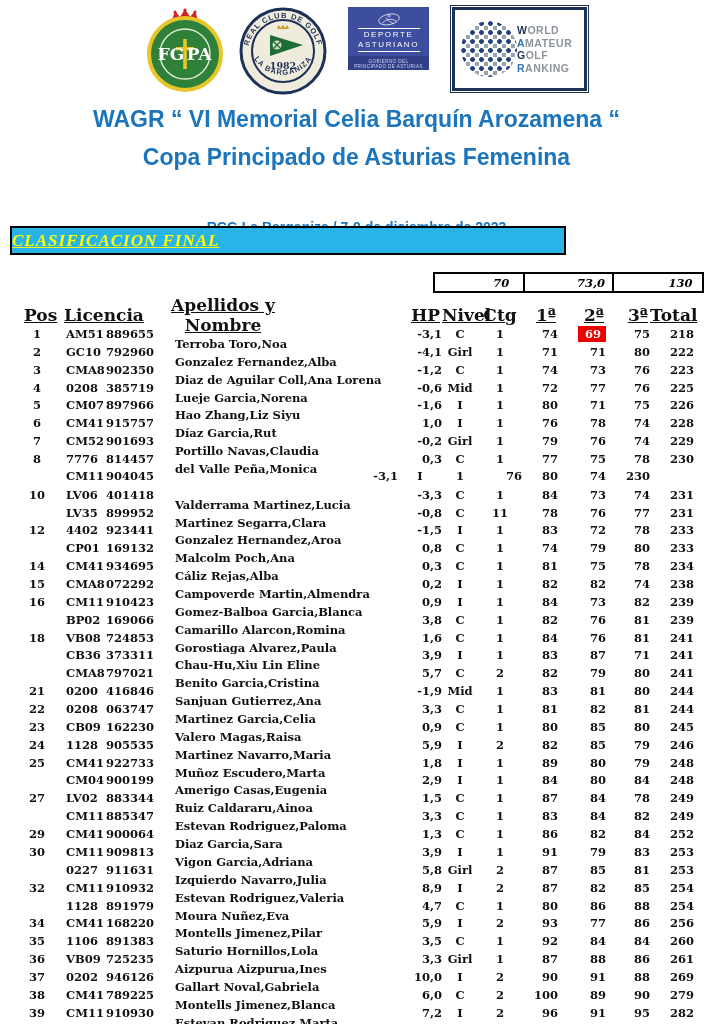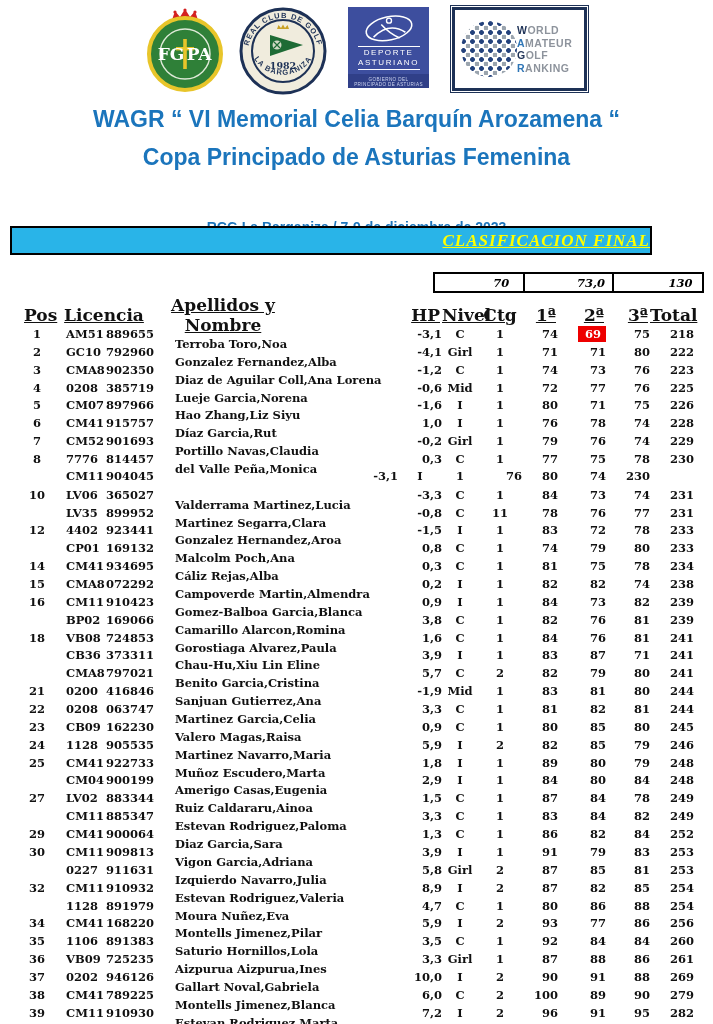--- a/index.html
+++ b/index.html
@@ -8,21 +8,21 @@
   }
   *{margin:0;padding:0;box-sizing:border-box;}
   html,body{background:#fff;}
   body{width:713px;height:1024px;position:relative;overflow:hidden;
        font-family:"DejaVu Serif",serif;color:#111;}
 
   
   .logo{position:absolute;top:7px;}
   .logo-fed{left:142px;width:86px;height:86px;}
   .logo-club{left:239px;width:88px;height:88px;}
-  .logo-dep{left:348px;width:81px;height:81px;background:var(--dep-blue);
+  .logo-dep{left:348px;width:81px;height:63px;background:var(--dep-blue);
             display:flex;flex-direction:column;align-items:center;}
   .dep-fig{margin-top:5px;}
   .dep-line{width:62px;border-top:1px solid #fff;margin:1px 0;}
   .dep-word{color:#fff;font-family:"Liberation Sans",sans-serif;font-size:8px;
             letter-spacing:1.6px;line-height:10px;text-align:center;}
   .dep-foot{margin-top:3px;width:100%;flex:1;background:var(--dep-dark);
             color:#cdd4ef;font-family:"Liberation Sans",sans-serif;font-size:4.6px;
             letter-spacing:.4px;text-align:center;padding-top:3px;line-height:5.6px;}
   .logo-wagr{left:452px;width:135px;height:84px;background:#fff;
              border:3px solid var(--navy);outline:1px solid var(--navy);outline-offset:1px;
@@ -38,23 +38,23 @@
   .wagr-text div:nth-child(2) .ini,.wagr-text div:nth-child(4) .ini{color:var(--wagr-blue);}
 
   
   .t1,.t2,.sub{position:absolute;left:0;right:0;text-align:center;color:var(--blue);
                font-family:"Liberation Sans",sans-serif;font-weight:bold;}
   .t1{top:106px;font-size:23px;}
   .t2{top:144px;font-size:23px;}
   .sub{top:183px;font-size:14px;margin-top:36px;}
 
   
-  .banner{position:absolute;top:226px;left:10px;width:642px;height:29px;
+  .banner{position:absolute;top:226px;left:10px;width:556px;height:29px;
           background:var(--cyan);border:2px solid #000;
-          display:flex;align-items:center;justify-content:flex-end;}
+          display:flex;align-items:center;justify-content:flex-start;}
   .banner span{font-family:"Liberation Serif",serif;font-weight:bold;font-style:italic;
                font-size:17px;letter-spacing:1px;color:#ffff00;text-decoration:underline;}
 
   
   .course{position:absolute;top:272px;left:433px;width:271px;height:21px;
           border:2px solid #000;display:flex;
           font-weight:bold;font-style:italic;font-size:11px;}
   .course .cell{flex:1;display:flex;align-items:center;justify-content:center;
                 border-right:2px solid #000;}
   .course .cell:last-child{border-right:none;}
@@ -289,21 +289,21 @@
     <div class="c-nivel">I</div>
     <div class="c-ctg">1</div>
     <div class="c-r">76</div>
     <div class="c-r"><span>80</span></div>
     <div class="c-r">74</div>
     <div class="c-total">230</div>
   </div>
     <div class="grid row">
     <div class="c-pos">10</div>
     <div class="c-club">LV06</div>
-    <div class="c-num">365027</div>
+    <div class="c-num">401418</div>
     <div class="c-name">Valderrama Martinez,Lucia</div>
     <div class="c-hp">-3,3</div>
     <div class="c-nivel">C</div>
     <div class="c-ctg">1</div>
     <div class="c-r">84</div>
     <div class="c-r"><span>73</span></div>
     <div class="c-r">74</div>
     <div class="c-total">231</div>
   </div>
     <div class="grid row">

